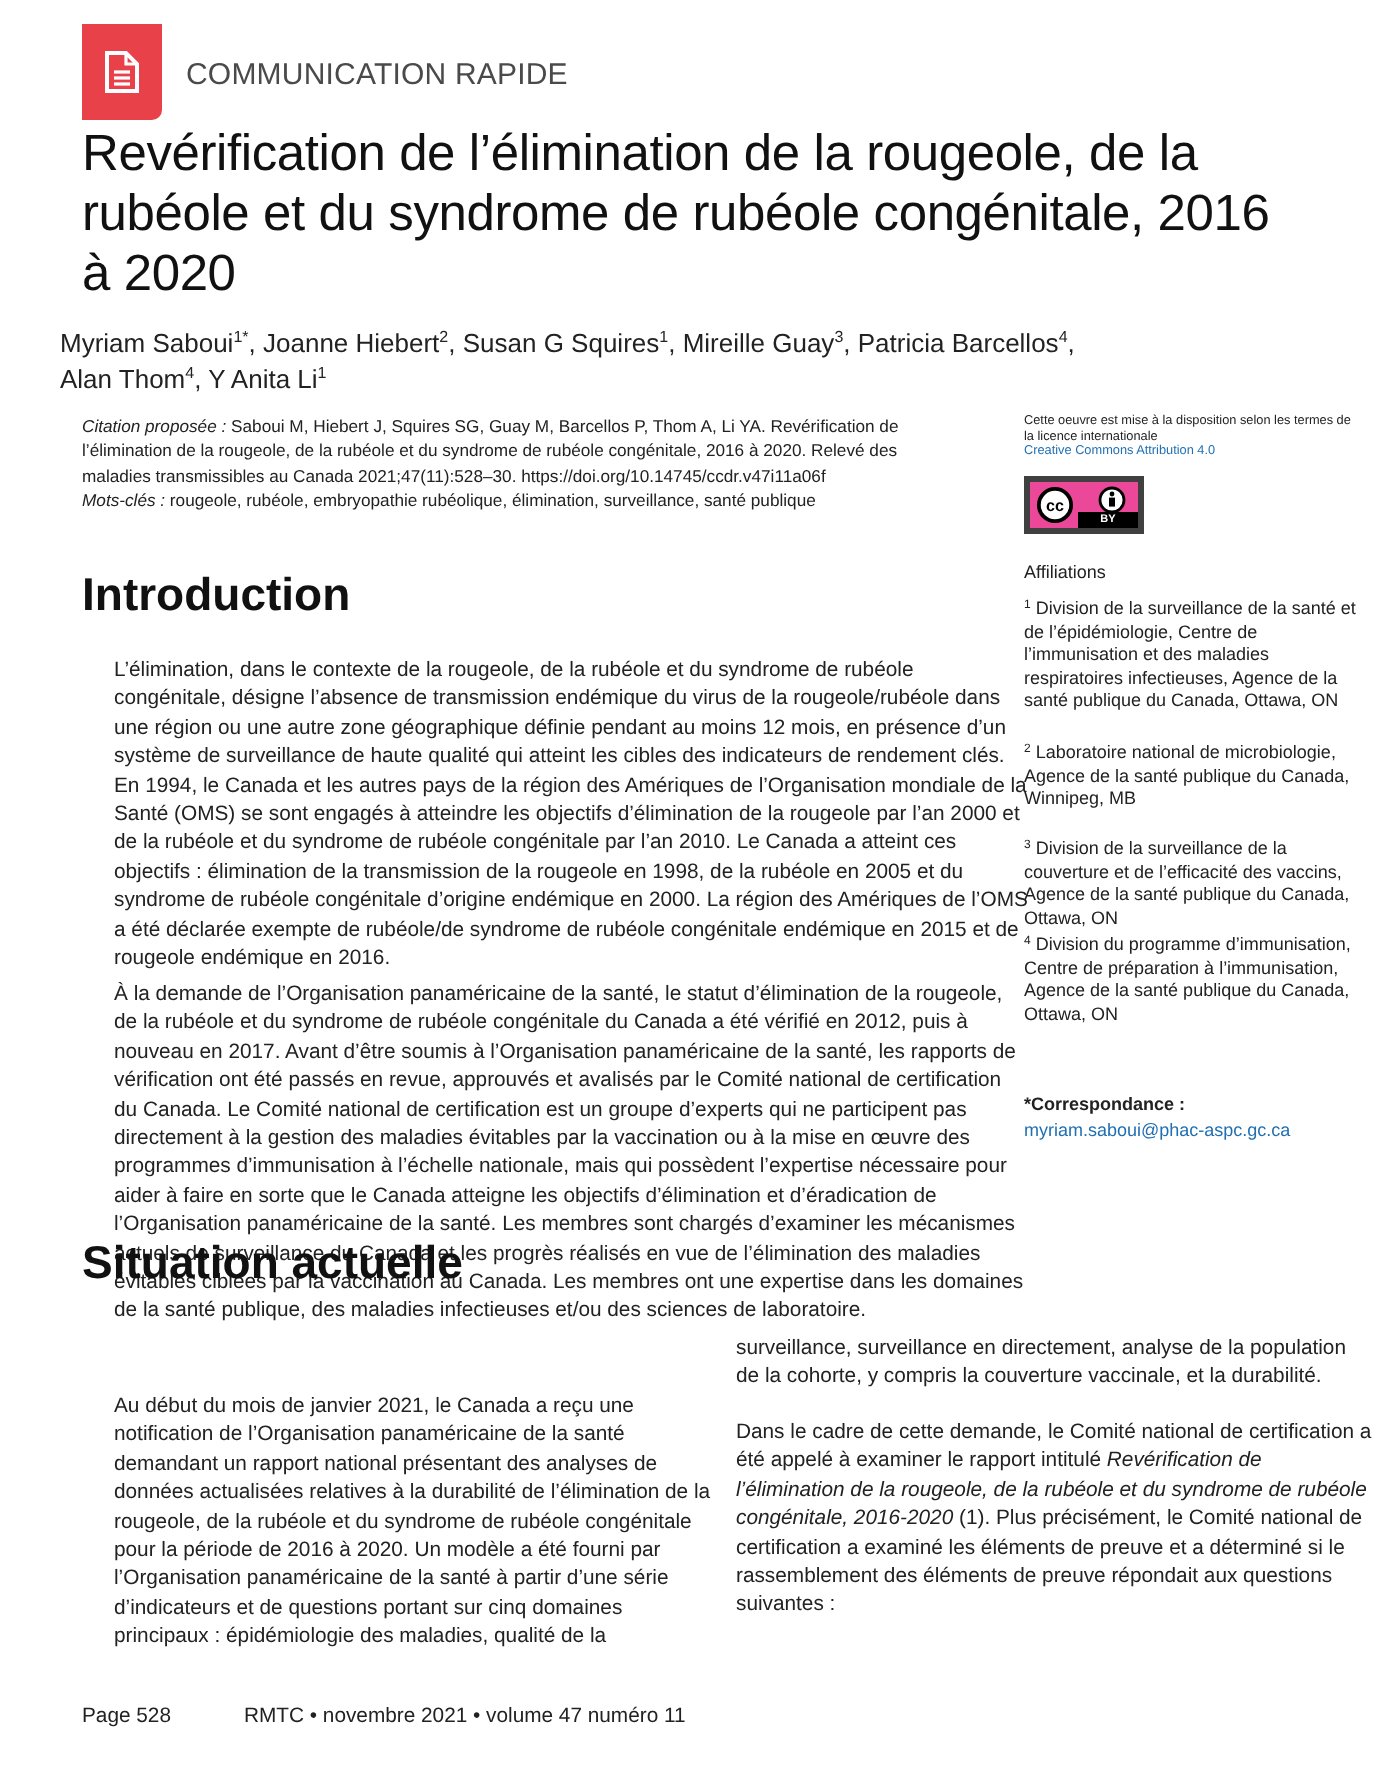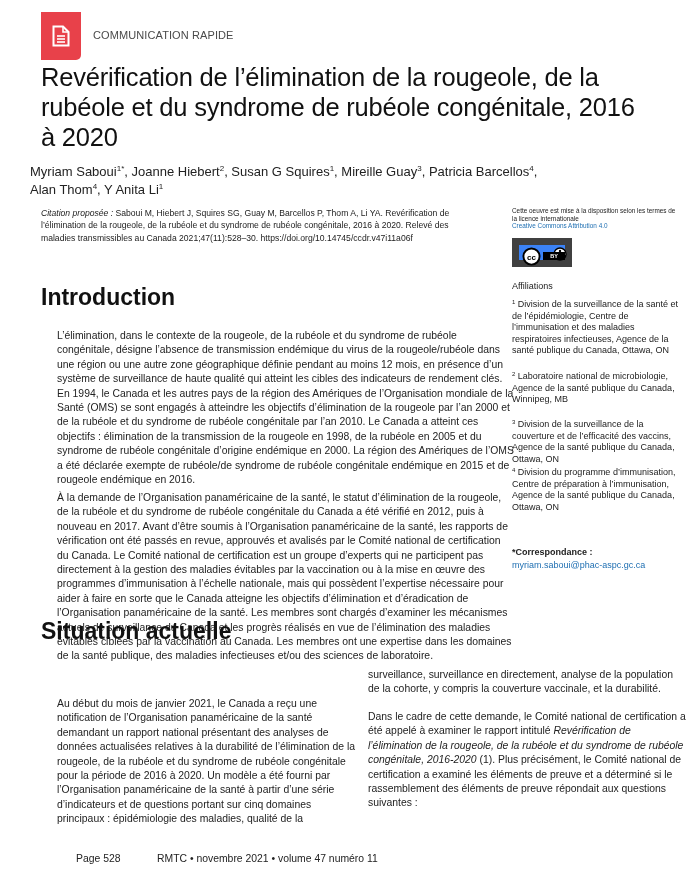--- a/index.html
+++ b/index.html
@@ -6,21 +6,21 @@
   body {
     width: 690px; height: 893px; position: relative; overflow: hidden;
     font-family: "Liberation Sans", sans-serif; color: #1a1a1a;
   }
   .badge {
     position: absolute; left: 41px; top: 12px; width: 40px; height: 48px;
     background: #e8414a; border-bottom-right-radius: 5px;
     display: flex; align-items: center; justify-content: center;
   }
   .section-label {
-    position: absolute; left: 93px; top: 29px; font-size: 11px;
+    position: absolute; left: 93px; top: 29px; font-size: 15px;
     color: #4a4a4a; letter-spacing: 0.1px;
   }
   .title {
     position: absolute; left: 41px; top: 62px; width: 600px;
     font-size: 25.5px; line-height: 30px; color: #111; margin: 0; font-weight: normal;
     letter-spacing: -0.2px;
   }
   .authors {
     position: absolute; left: 30px; top: 163px; width: 580px;
     font-size: 13px; line-height: 18px; color: #222;
@@ -31,41 +31,41 @@
     font-size: 8.6px; line-height: 12.4px; color: #222;
   }
   .citation b { font-style: italic; font-weight: normal; }
   .cc-text {
     position: absolute; left: 512px; top: 207px; width: 170px;
     font-size: 6.4px; line-height: 7.6px; color: #222;
   }
   .cc-link { color: #1f6fb2; }
   .cc-logo {
     position: absolute; left: 512px; top: 238px; width: 60px; height: 29px;
-    background: #3b82f6; border: 7px solid #404040; box-sizing: border-box;
+    background: #ec4899; border: 3px solid #404040; box-sizing: border-box;
   }
   .cc-logo .by-bar { position: absolute; left: 24px; right: 0; bottom: 0; height: 8px; background: #000; color: #fff; font-size: 5.5px; font-weight: bold; text-align: center; line-height: 8px; }
   .aff-head {
     position: absolute; left: 512px; top: 281px; font-size: 9px; font-weight: normal; color: #222;
   }
   .affil {
     position: absolute; left: 512px; width: 170px; font-size: 9px; line-height: 11.6px; color: #222;
   }
   .affil sup { font-size: 6px; vertical-align: 3px; line-height: 0; }
   .corr-head { position: absolute; left: 512px; top: 547px; font-size: 9px; font-weight: bold; color: #222; }
   .corr-email { position: absolute; left: 512px; top: 560px; font-size: 9px; color: #1f6fb2; }
   .h2 {
     position: absolute; left: 41px; font-size: 23px; font-weight: bold; color: #111; margin: 0;
   }
   .para {
     position: absolute; font-size: 10.4px; line-height: 14.4px; color: #222; margin: 16px;
   }
   .para i { font-style: italic; }
   .footer {
-    position: absolute; top: 853px; font-size: 10.4px; color: #222; margin-left: 35px;
+    position: absolute; top: 853px; font-size: 10.4px; color: #222;
   }
 </style>
 </head>
 <body>
 
 <div class="badge">
   <svg width="18" height="22" viewBox="0 0 18 22">
     <path d="M1.5 1.5 H11 L16.5 7 V20.5 H1.5 Z" fill="none" stroke="#fff" stroke-width="2"></path>
     <path d="M11 1.5 V7 H16.5" fill="none" stroke="#fff" stroke-width="1.6"></path>
     <line x1="5" y1="11" x2="13" y2="11" stroke="#fff" stroke-width="1.6"></line>
@@ -82,20 +82,21 @@
   <span>Joanne Hiebert</span><sup>2</sup>,
   <span>Susan G Squires</span><sup>1</sup>,
   <span>Mireille Guay</span><sup>3</sup>,
   <span>Patricia Barcellos</span><sup>4</sup>,<br>
   <span>Alan Thom</span><sup>4</sup>,
   <span>Y Anita Li</span><sup>1</sup>
 </div>
 
 <div class="citation">
   <div><b>Citation proposée :</b><span> Saboui M, Hiebert J, Squires SG, Guay M, Barcellos P, Thom A, Li YA. Revérification de l’élimination de la rougeole, de la rubéole et du syndrome de rubéole congénitale, 2016 à 2020. Relevé des maladies transmissibles au Canada 2021;47(11):528–30. https://doi.org/10.14745/ccdr.v47i11a06f</span></div>
+  <div><b>Mots-clés :</b><span> rougeole, rubéole, embryopathie rubéolique, élimination, surveillance, santé publique</span></div>
 </div>
 
 <div class="cc-text">
   <div>Cette oeuvre est mise à la disposition selon les termes de la licence internationale</div>
   <div class="cc-link">Creative Commons Attribution 4.0</div>
 </div>
 <div class="cc-logo">
   <svg style="position:absolute;left:3px;top:2px" width="19" height="19" viewBox="0 0 20 20">
     <circle cx="10" cy="10" r="8.5" fill="#fff" stroke="#000" stroke-width="2"></circle>
     <text x="10" y="13.3" text-anchor="middle" font-size="8.5" font-weight="bold" font-family="Liberation Sans, sans-serif" fill="#000">cc</text>

